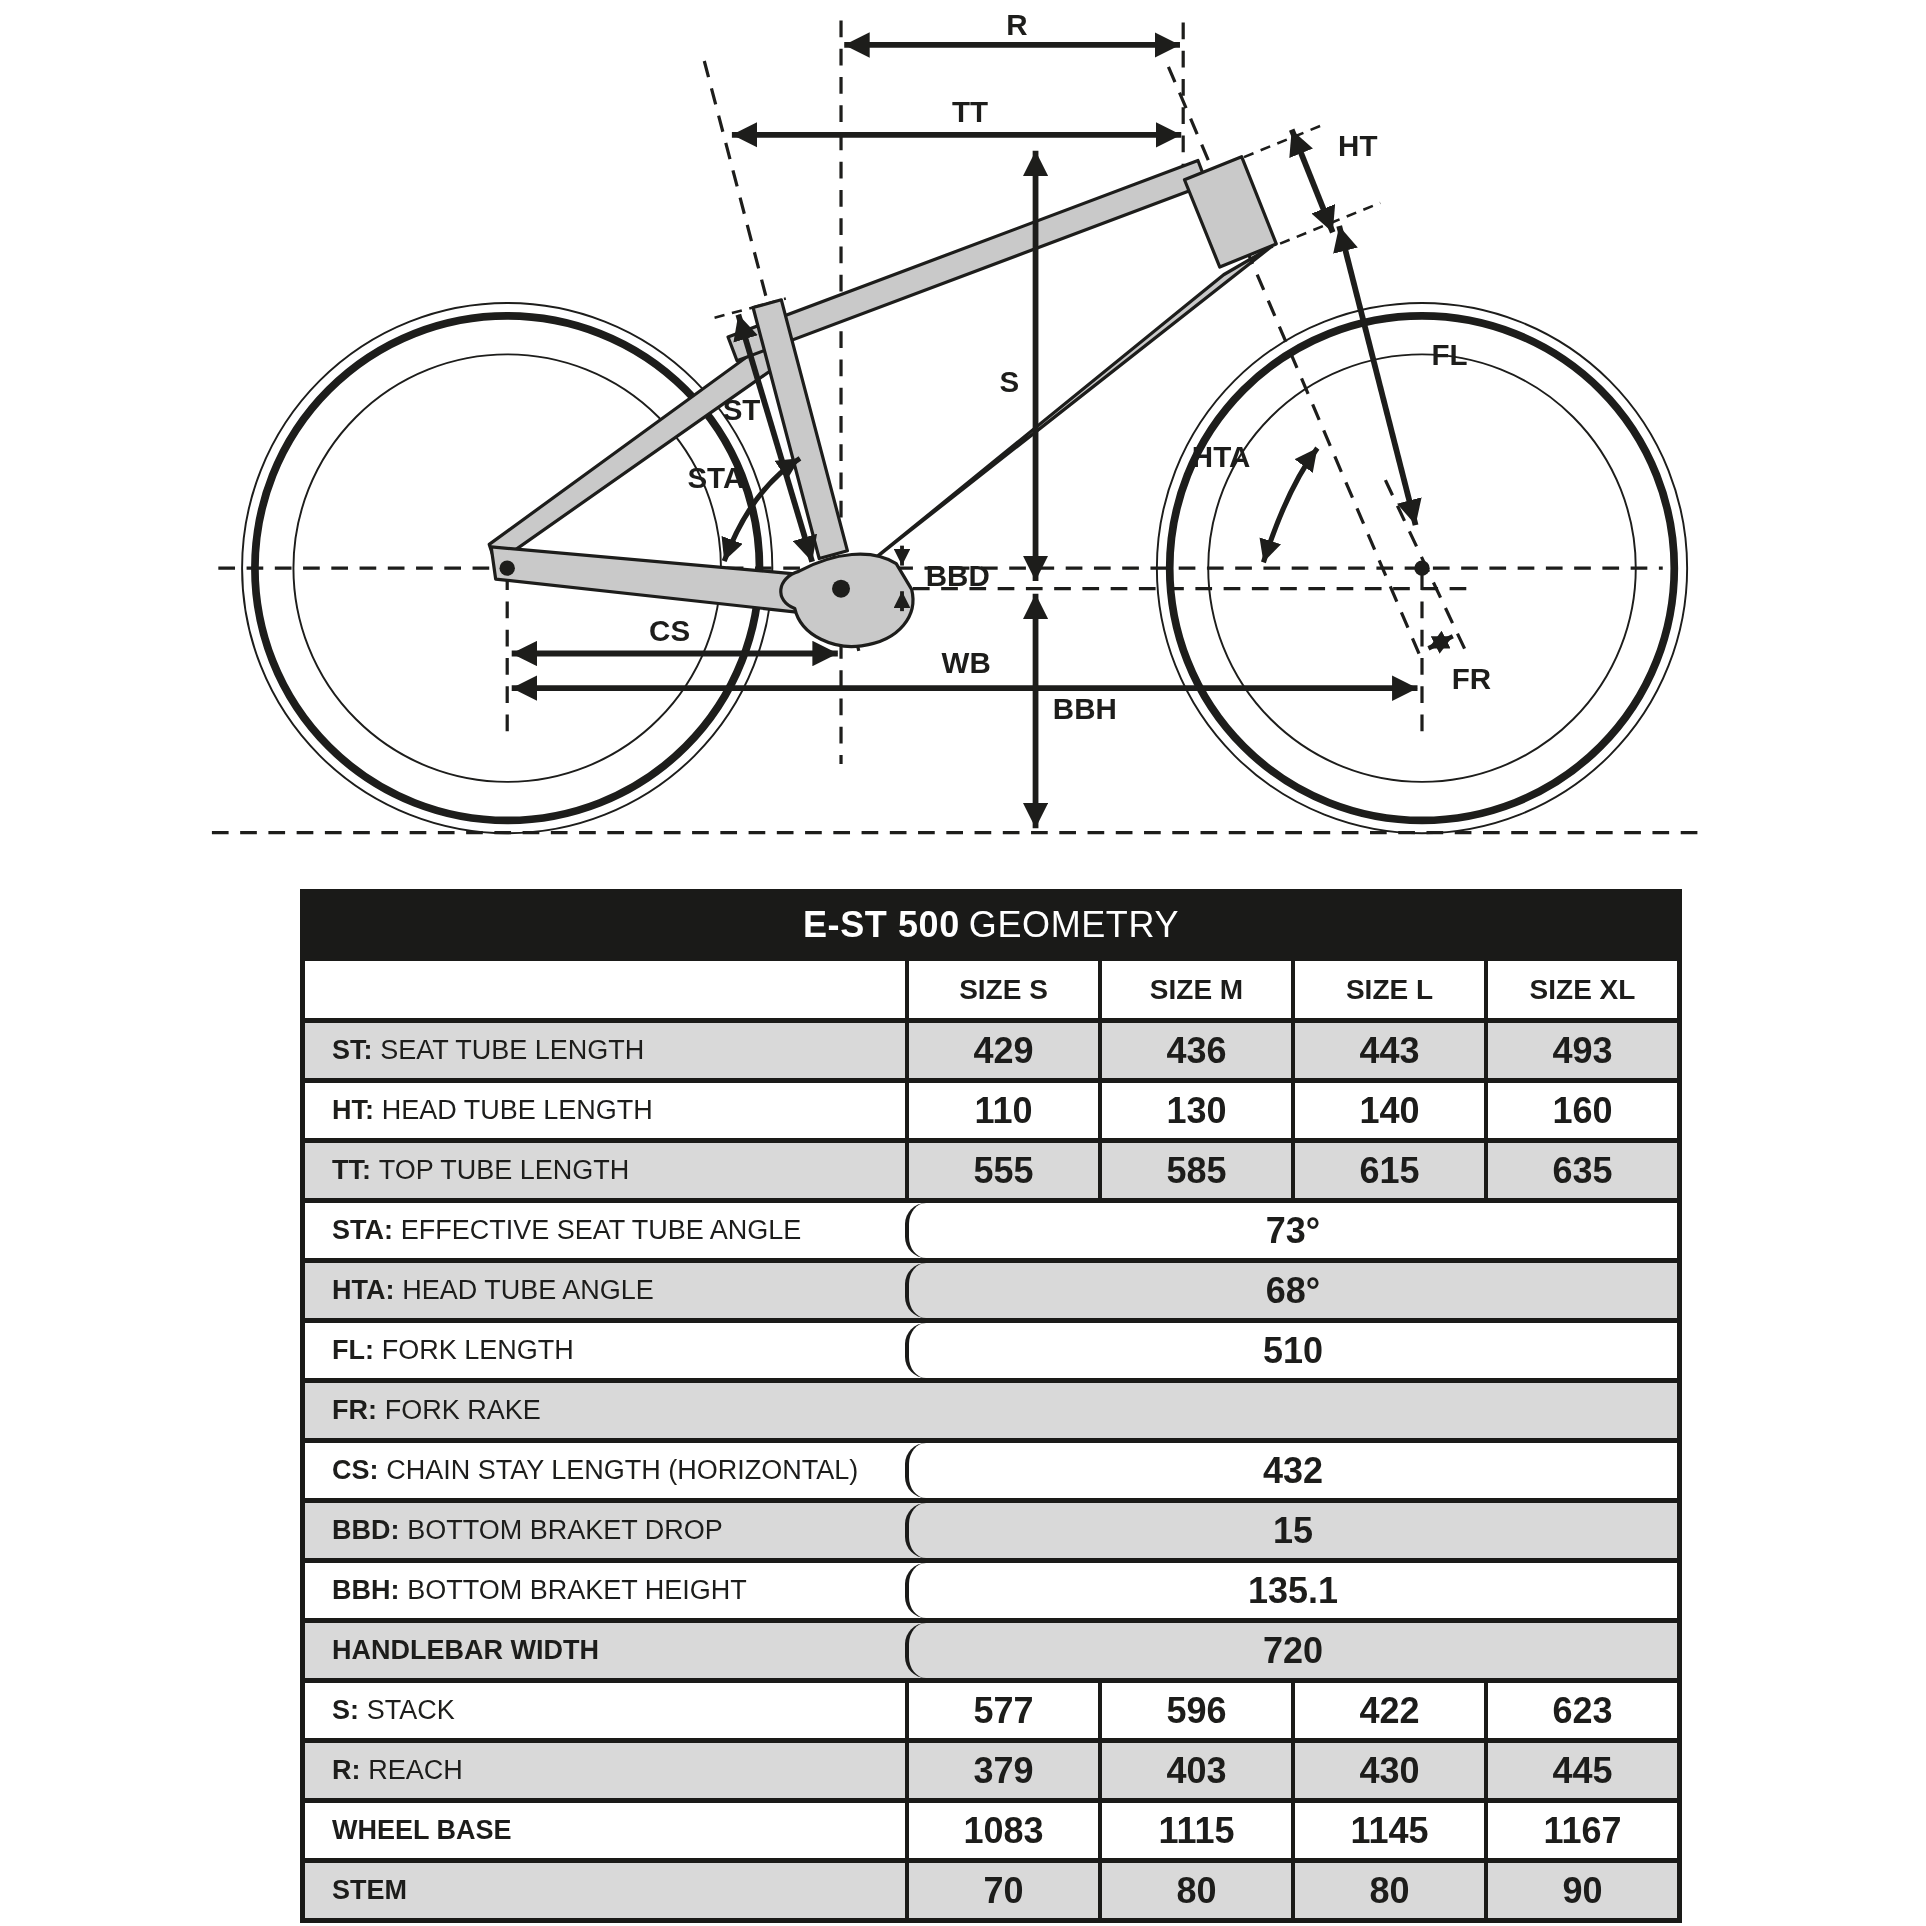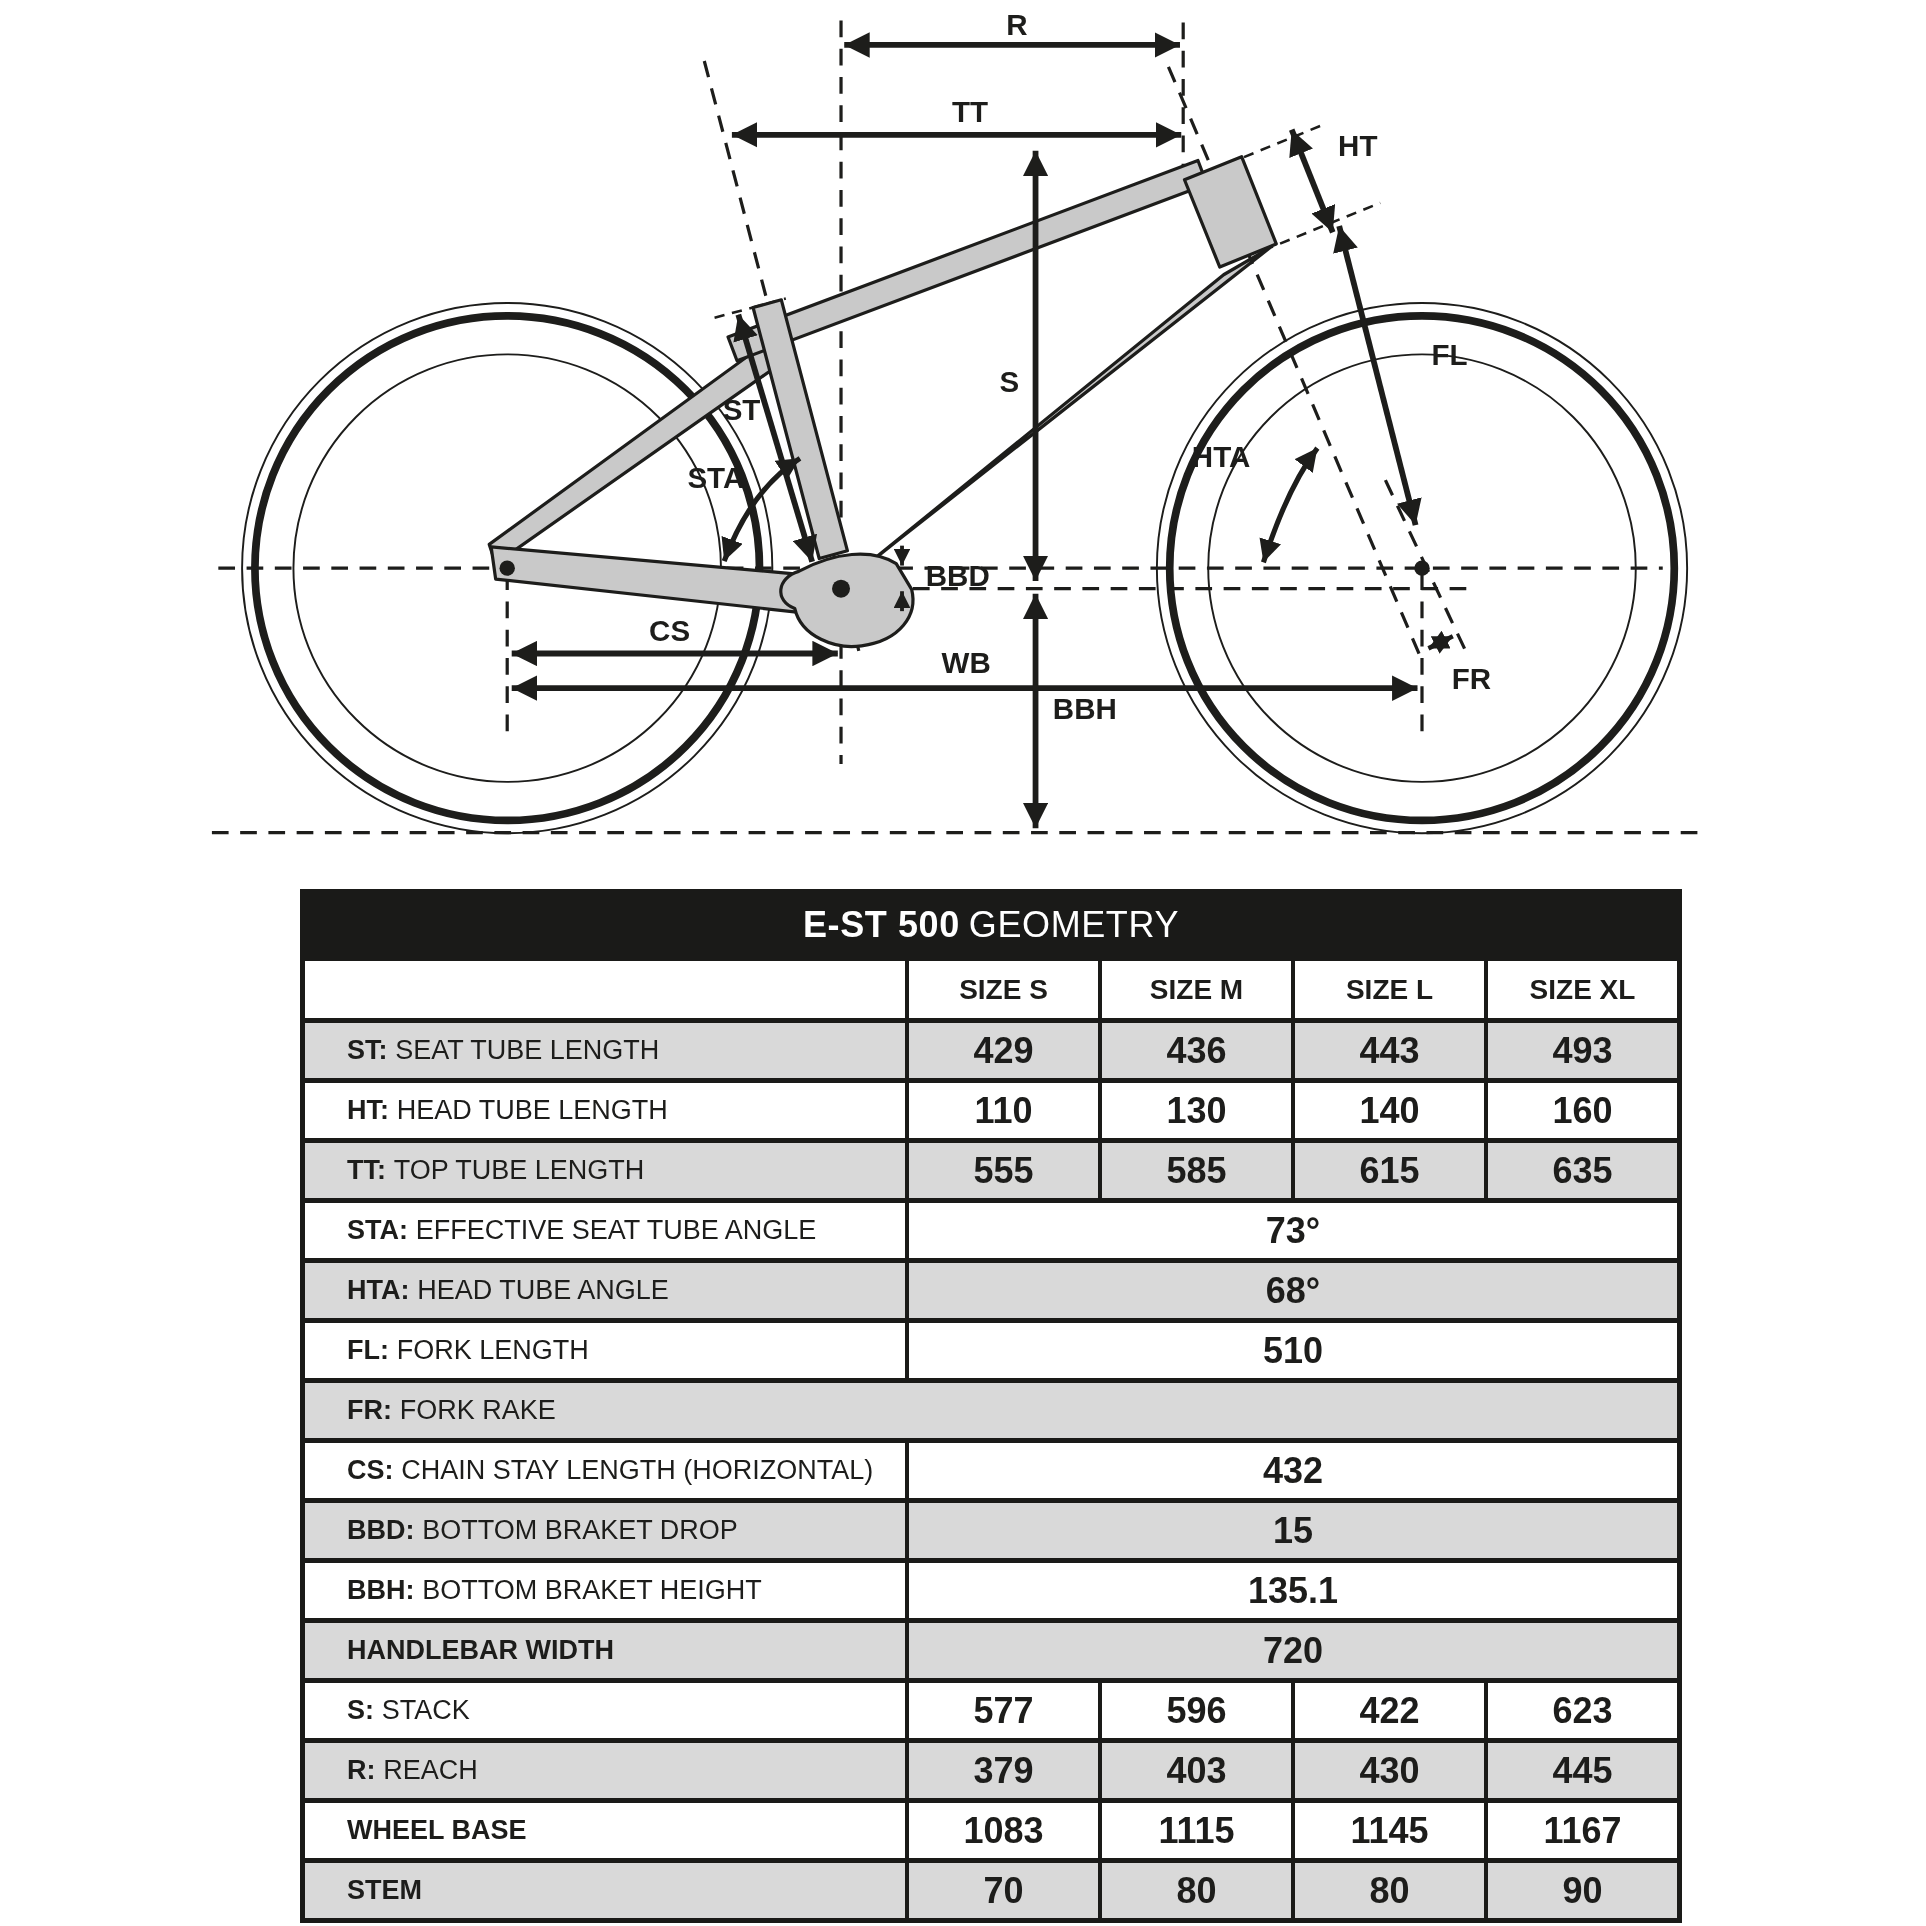--- a/index.html
+++ b/index.html
@@ -14,22 +14,22 @@
   .t-title{height:62px;background:#1a1a18;color:#ffffff;display:flex;align-items:center;justify-content:center;
            font-size:36px;letter-spacing:0.6px;}
   .t-title .tb{font-weight:700;margin-right:9px;}
   .t-title .tl{font-weight:400;}
   .t-row{display:grid;grid-template-columns:600px repeat(4,1fr);border-top:5.1px solid #1a1a18;
          height:60px;box-sizing:border-box;background:#ffffff;text-align:right;}
   .t-row.head{height:62px;}
   .t-row.shaded{background:#d9d9d9;}
   .t-cell{border-left:4.5px solid #1a1a18;display:flex;align-items:center;justify-content:center;
           font-size:36px;font-weight:700;box-sizing:border-box;}
-  .t-cell.span4{grid-column:2 / -1;}
-  .t-label{border-left:none;justify-content:flex-start;padding-left:2px;font-size:27px;white-space:nowrap;margin-left:40px;}
+  .t-cell.span4{grid-column:2 / -1;border-radius:21px;}
+  .t-label{border-left:none;justify-content:flex-start;padding-left:27px;font-size:27px;white-space:nowrap;}
   .t-label .lb{font-weight:700;margin-right:7.7px;}
   .t-label .lr{font-weight:400;}
   .t-label .lr:empty{display:none;}
   .t-row.head .t-cell{font-size:28px;}
 </style>
 </head>
 <body>
 
 <div class="page">
 

